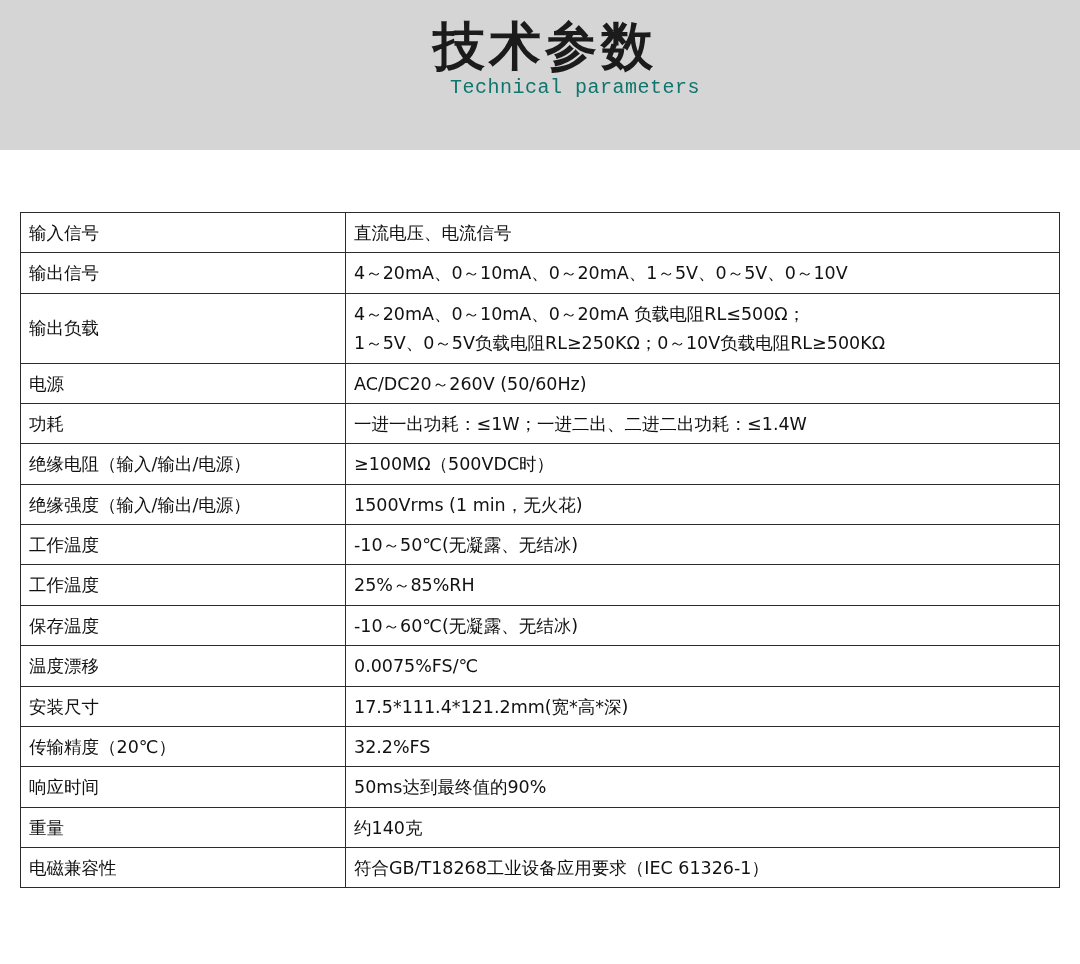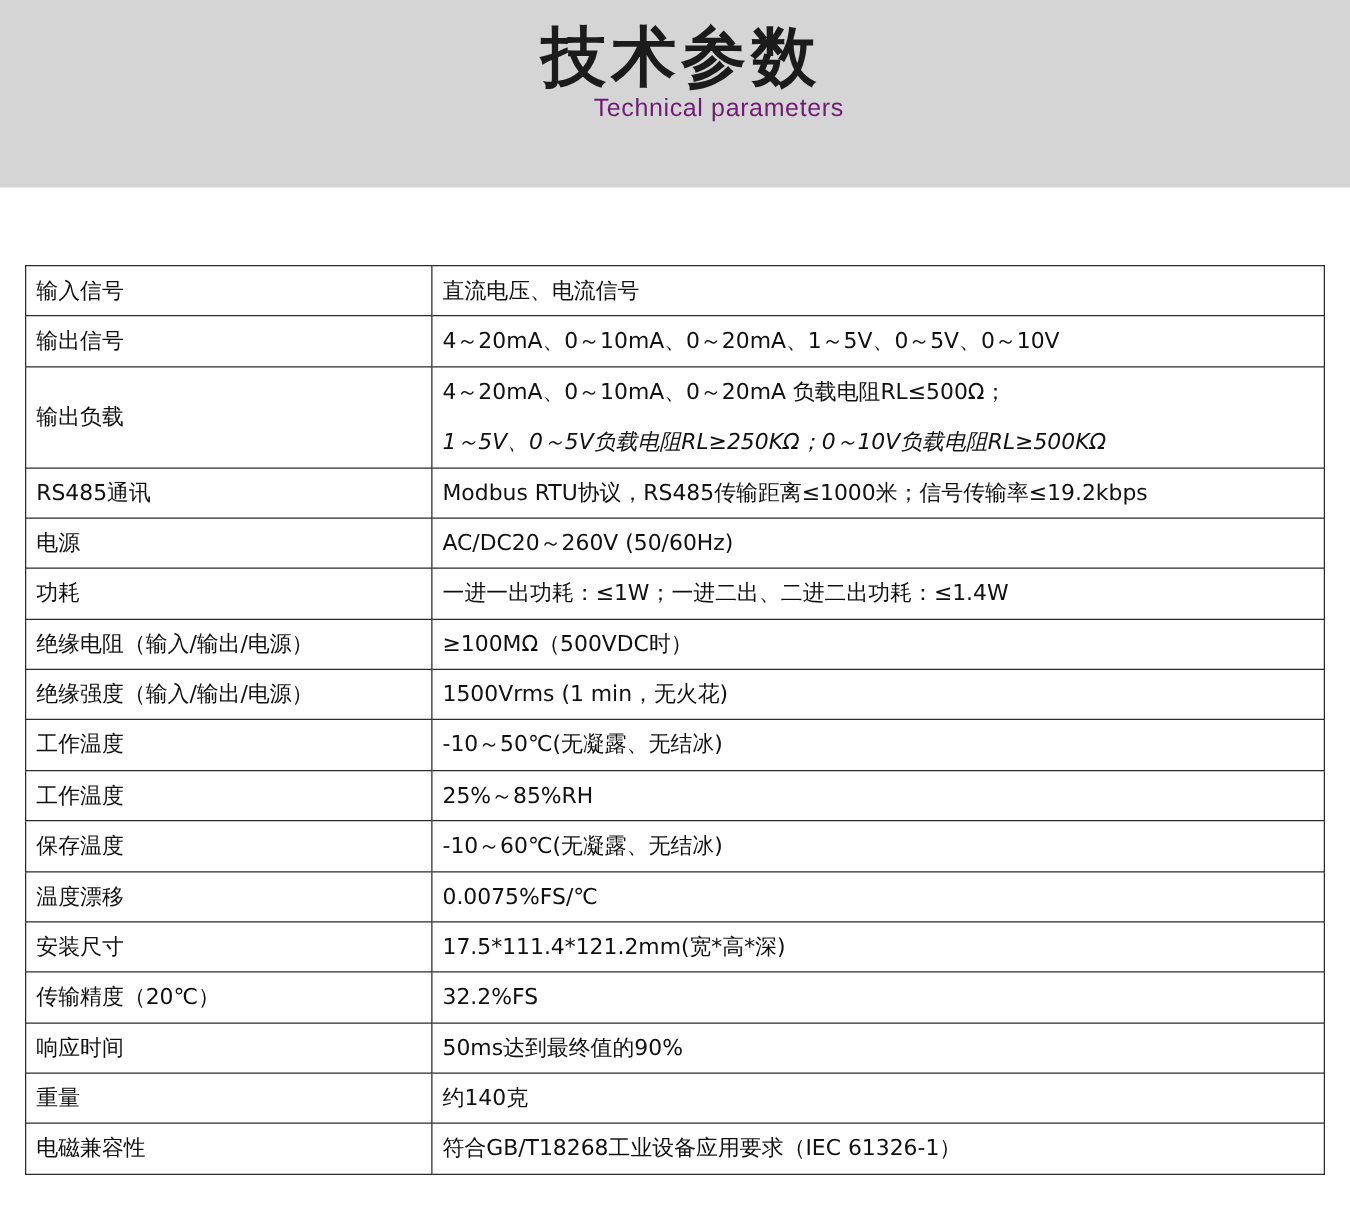--- a/index.html
+++ b/index.html
@@ -41,25 +41,25 @@
   .title-cn {
     font-size: 52px;
     font-weight: bold;
     color: #1b1b1b;
     letter-spacing: 4px;
     line-height: 1.05;
     margin-left: 10px;
   }
   .title-en {
     font-size: 20px;
-    color: #701a75;
+    color: #0f766e;
     letter-spacing: 0.5px;
     margin-top: 2px;
     margin-left: 70px;
-    font-family: Liberation Sans, sans-serif;
+    font-family: Liberation Mono, monospace;
   }
   .table-wrap {
     position: absolute;
     left: 20px;
     top: 212px;
     width: 1040px;
   }
   table.spec {
     border-collapse: collapse;
     width: 1040px;
@@ -78,22 +78,21 @@
     width: 308px;
     padding-left: 10px;
   }
   td.value {
     padding-left: 10px;
   }
   .sub {
     display: block;
   }
   .sub + .sub {
-    margin-top: 15px;
-    font-style: italic;
+    margin-top: 4px;
   }
 </style>
 </head>
 <body>
 
 <div class="page">
 
   <div class="header-band">
     <div class="header-inner">
       <div class="title-cn">技术参数</div>
@@ -111,24 +110,20 @@
         <tr>
           <td class="label">输出信号</td>
           <td class="value">4～20mA、0～10mA、0～20mA、1～5V、0～5V、0～10V</td>
         </tr>
         <tr>
           <td class="label">输出负载</td>
           <td class="value">
             <span class="sub">4～20mA、0～10mA、0～20mA 负载电阻RL≤500Ω；</span>
             <span class="sub">1～5V、0～5V负载电阻RL≥250KΩ；0～10V负载电阻RL≥500KΩ</span>
           </td>
-        </tr>
-        <tr>
-          <td class="label">RS485通讯</td>
-          <td class="value">Modbus RTU协议，RS485传输距离≤1000米；信号传输率≤19.2kbps</td>
         </tr>
         <tr>
           <td class="label">电源</td>
           <td class="value">AC/DC20～260V (50/60Hz)</td>
         </tr>
         <tr>
           <td class="label">功耗</td>
           <td class="value">一进一出功耗：≤1W；一进二出、二进二出功耗：≤1.4W</td>
         </tr>
         <tr>

